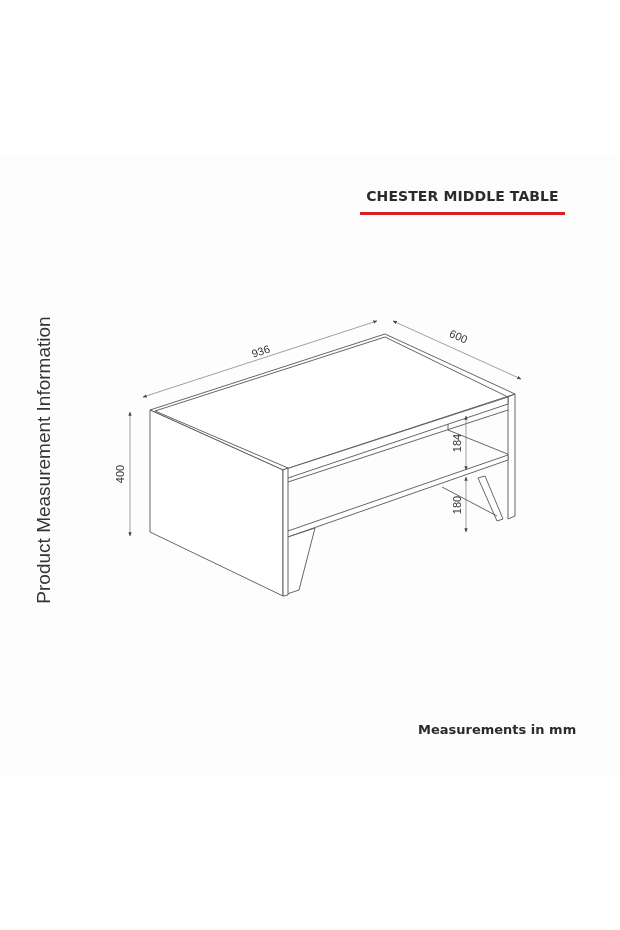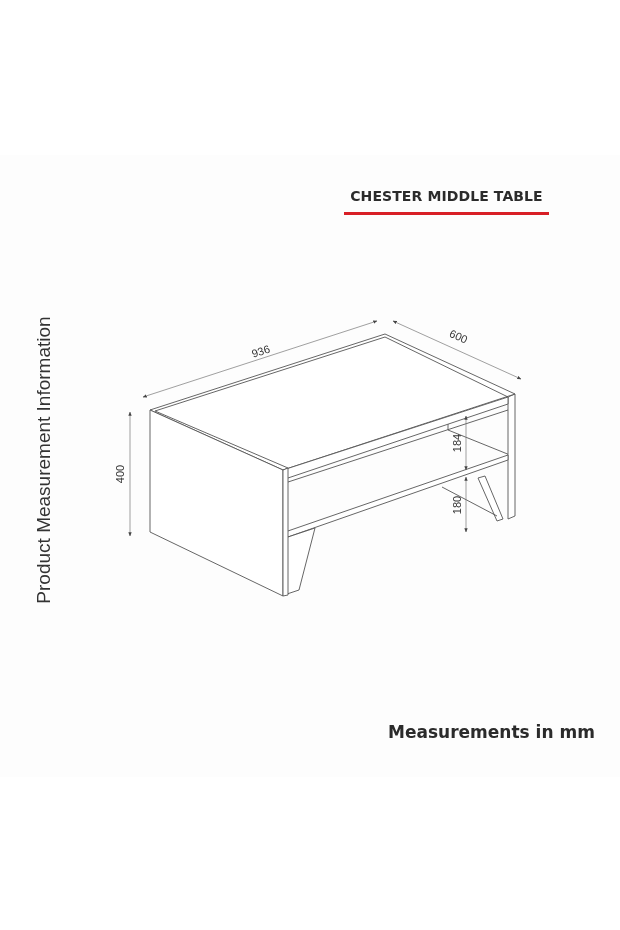--- a/index.html
+++ b/index.html
@@ -4,36 +4,36 @@
 <style>
   html, body { margin: 0; padding: 0; }
   body {
     width: 620px; height: 930px; background: #ffffff; position: relative; overflow: hidden;
     font-family: "Liberation Sans", sans-serif;
   }
   .panel {
     position: absolute; left: 0; top: 155px; width: 620px; height: 622px; background: #fdfdfd;
   }
   .title-wrap {
-    position: absolute; left: 344px; top: 188px; width: 205px; text-align: center;
+    position: absolute; left: 360px; top: 188px; width: 205px; text-align: center;
   }
   .title {
     font-family: "DejaVu Sans", sans-serif; font-weight: bold; font-size: 14px;
     color: #2b2b2b; letter-spacing: 0.1px; white-space: nowrap; display: block;
   }
   .title-rule {
     position: absolute; left: 0; top: 24px; width: 205px; height: 3px; background: #d81f26;
   }
   .side-label {
     position: absolute; left: 44px; top: 460px; transform: translate(-50%, -50%) rotate(-90deg);
     font-family: "Liberation Sans", sans-serif; font-size: 19px; color: #333333; white-space: nowrap;
   }
   .units {
-    position: absolute; left: 388px; top: 722px;
-    font-family: "DejaVu Sans", sans-serif; font-weight: bold; font-size: 17px; color: #2b2b2b; white-space: nowrap;
+    position: absolute; left: 418px; top: 722px;
+    font-family: "DejaVu Sans", sans-serif; font-weight: bold; font-size: 13px; color: #2b2b2b; white-space: nowrap;
   }
   svg.drawing { position: absolute; left: 0; top: 0; }
   .edge { stroke: #555; stroke-width: 0.9; fill: #fff; }
   .edge-line { stroke: #555; stroke-width: 0.9; fill: none; }
   .dim { stroke: #777; stroke-width: 0.7; fill: none; }
   .dim-text { font-family: "Liberation Sans", sans-serif; font-size: 11px; fill: #333; }
 </style>
 </head>
 <body>
 

